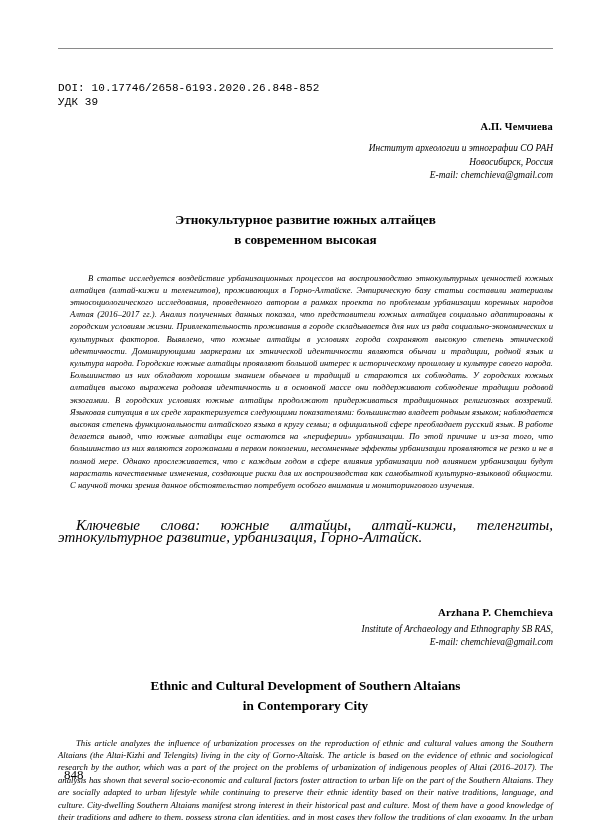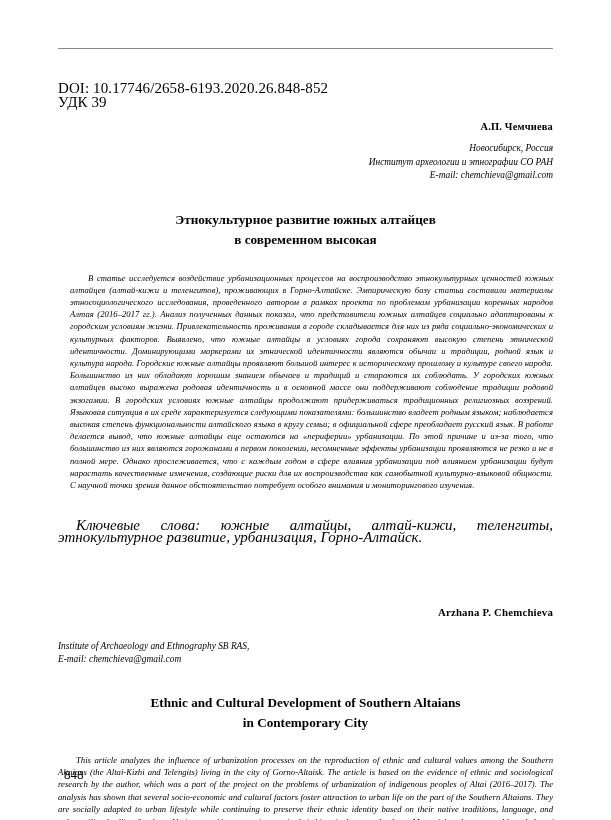--- a/index.html
+++ b/index.html
@@ -26,23 +26,24 @@
     left: 58px;
     right: 58px;
     top: 48px;
     height: 1px;
     background: #8a8a8a;
   }
   .content {
     padding-top: 82px;
   }
   .doi-block {
-    font-size: 15px;
+    font-size: 11px;
     line-height: 13.5px;
     letter-spacing: 0.1px;
+    font-family: Liberation Mono, monospace;
   }
   .author-ru {
     text-align: right;
     font-size: 10.4px;
     font-weight: bold;
     margin-top: 12px;
     letter-spacing: 0.2px;
   }
   .affil-ru {
     text-align: right;
@@ -80,25 +81,25 @@
     font-style: italic;
   }
   .author-en {
     text-align: right;
     font-size: 10.8px;
     font-weight: bold;
     margin-top: 62px;
     letter-spacing: 0.2px;
   }
   .affil-en {
-    text-align: left;
+    text-align: right;
     font-style: italic;
     font-size: 9.4px;
     line-height: 13.5px;
-    margin-top: 22px;
+    margin-top: 5px;
   }
   .title-en {
     text-align: center;
     font-size: 13.2px;
     font-weight: bold;
     line-height: 20px;
     margin-top: 26px;
   }
   .abstract-en {
     margin-top: 21px;
@@ -126,22 +127,22 @@
   <div class="content">
 
     <div class="doi-block">
       <span class="line">DOI: 10.17746/2658-6193.2020.26.848-852</span>
       <span class="line">УДК 39</span>
     </div>
 
     <div class="author-ru">А.П. Чемчиева</div>
 
     <div class="affil-ru">
+      <span class="line">Институт археологии и этнографии СО РАН</span>
       <span class="line">Новосибирск, Россия</span>
-      <span class="line">Институт археологии и этнографии СО РАН</span>
       <span class="line">E-mail: chemchieva@gmail.com</span>
     </div>
 
     <div class="title-ru">
       <span class="line">Этнокультурное развитие южных алтайцев</span>
       <span class="line">в современном высокая</span>
     </div>
 
     <div class="abstract-ru">В статье исследуется воздействие урбанизационных процессов на воспроизводство этнокультурных ценностей южных алтайцев (алтай-кижи и теленгитов), проживающих в Горно-Алтайске. Эмпирическую базу статьи составили материалы этносоциологического исследования, проведенного автором в рамках проекта по проблемам урбанизации коренных народов Алтая (2016–2017 гг.). Анализ полученных данных показал, что представители южных алтайцев социально адаптированы к городским условиям жизни. Привлекательность проживания в городе складывается для них из ряда социально-экономических и культурных факторов. Выявлено, что южные алтайцы в условиях города сохраняют высокую степень этнической идентичности. Доминирующими маркерами их этнической идентичности являются обычаи и традиции, родной язык и культура народа. Городские южные алтайцы проявляют большой интерес к историческому прошлому и культуре своего народа. Большинство из них обладают хорошим знанием обычаев и традиций и стараются их соблюдать. У городских южных алтайцев высоко выражена родовая идентичность и в основной массе они поддерживают соблюдение традиции родовой экзогамии. В городских условиях южные алтайцы продолжают придерживаться традиционных религиозных воззрений. Языковая ситуация в их среде характеризуется следующими показателями: большинство владеет родным языком; наблюдается высокая степень функциональности алтайского языка в кругу семьи; в официальной сфере преобладает русский язык. В работе делается вывод, что южные алтайцы еще остаются на «периферии» урбанизации. По этой причине и из-за того, что большинство из них являются горожанами в первом поколении, несомненные эффекты урбанизации проявляются не резко и не в полной мере. Однако прослеживается, что с каждым годом в сфере влияния урбанизации под влиянием урбанизации будут нарастать качественные изменения, создающие риски для их воспроизводства как самобытной культурно-языковой общности. С научной точки зрения данное обстоятельство потребует особого внимания и мониторингового изучения.</div>
 

